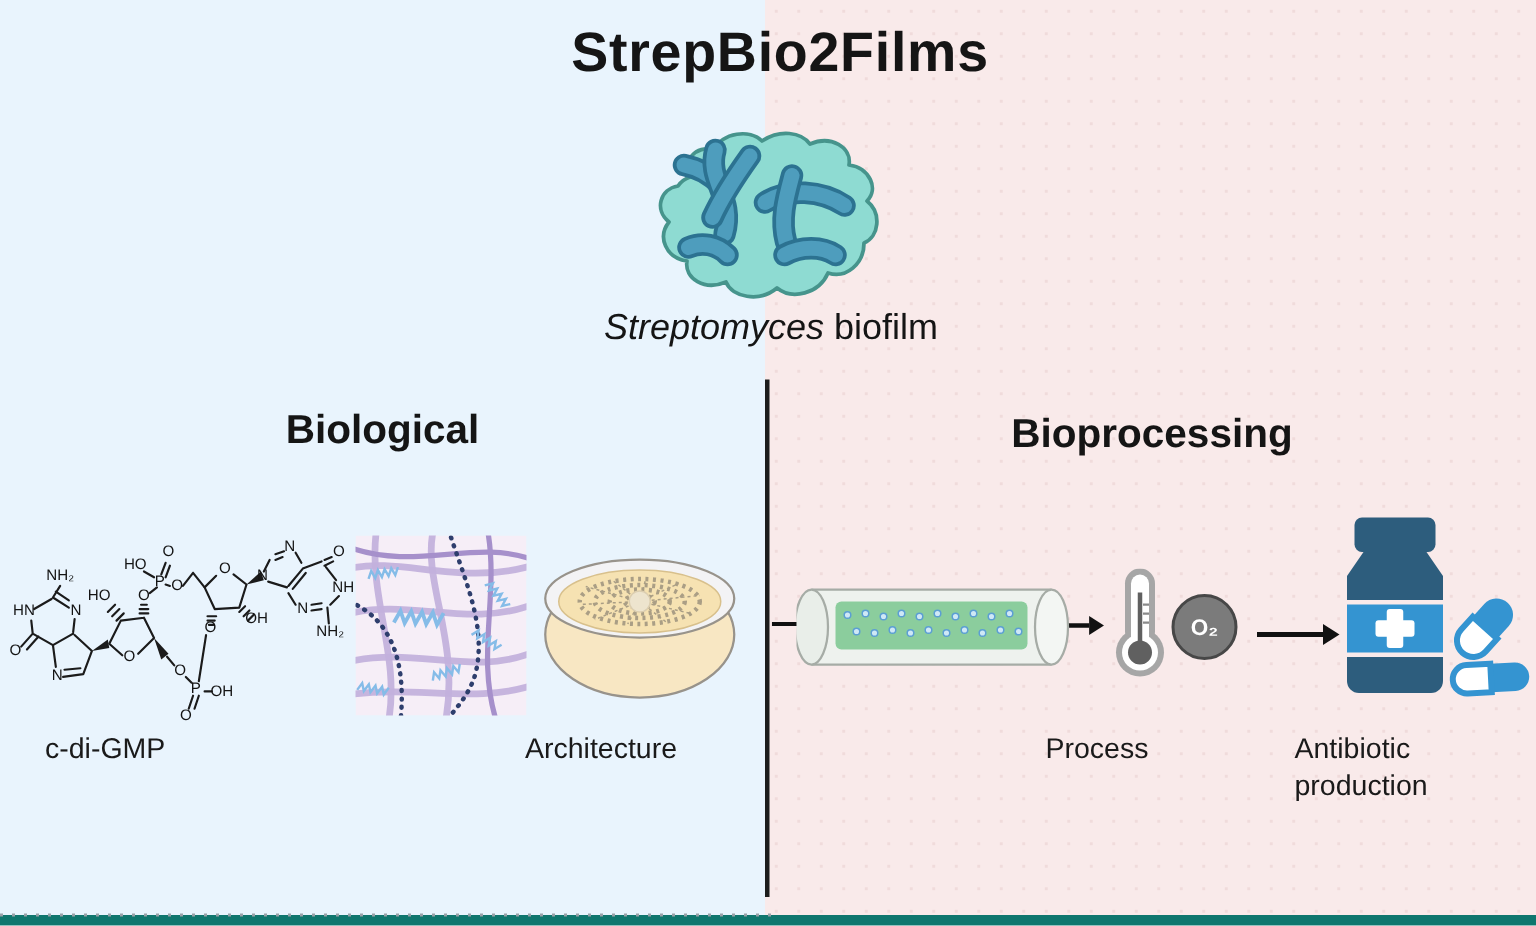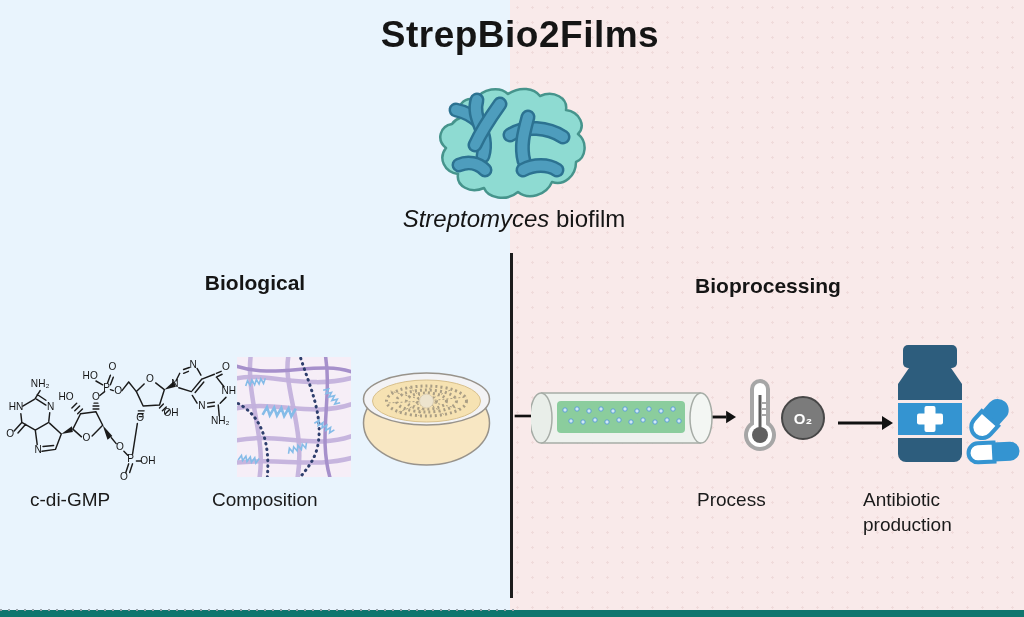--- a/index.html
+++ b/index.html
@@ -6,21 +6,21 @@
   .canvas{position:relative;width:1024px;height:617px;background:#0f766e;overflow:hidden;
           font-family:"Liberation Sans",sans-serif;color:#151515;}
   .panel{position:absolute;top:0;height:610px;}
   .panel-left{left:0;width:510px;background:var(--left-bg,#e9f4fd);}
   .panel-right{left:510px;width:514px;background:var(--right-bg,#f9eaea);
        background-image:radial-gradient(circle,#f0dbdb 1px,rgba(0,0,0,0) 1.3px);background-size:15px 15px;}
   .title{position:absolute;left:0;right:0;top:14px;text-align:center;font-size:37px;font-weight:bold;
          letter-spacing:.5px;transform:translateX(8px);}
   .subtitle{position:absolute;left:0;right:0;top:205px;text-align:center;font-size:24px;transform:translateX(2px);}
   .subtitle .it{font-style:italic;}
-  .heading{position:absolute;text-align:center;font-size:21px;font-weight:bold;}
+  .heading{position:absolute;text-align:center;font-size:27px;font-weight:bold;}
   .heading-bio{left:0;width:510px;top:271px;}
   .heading-proc{left:512px;width:512px;top:274px;}
   .divider{position:absolute;left:510px;top:253px;width:3px;height:345px;background:#1c1c1c;}
   .dotline{position:absolute;left:0;top:609px;width:517px;height:2px;
            background:repeating-linear-gradient(to right,#99a1a8 0 2px,rgba(0,0,0,0) 2px 8px);}
   .abs{position:absolute;}
   .lbl{position:absolute;width:160px;text-align:left;font-size:19px;line-height:25px;color:#1a1a1a;}
   
   .bond{stroke:#1b1b1b;stroke-width:1.5;fill:none;stroke-linecap:round;}
   .wedge{fill:#1b1b1b;stroke:none;}
@@ -265,21 +265,21 @@
       <path class="blight" d="M0,-11 h11.5 a11,11 0 0 1 0,22 h-11.5 z"></path>
       <path class="capOut" d="M0,-11 h-11.5 a11,11 0 0 0 0,22 h11.5 z"></path>
     </g>
     <g transform="translate(98,110) rotate(-3)">
       <path class="blight" d="M0,-9.5 h16 a9.5,9.5 0 0 1 0,19 h-16 z"></path>
       <path class="capOut" d="M0,-9.5 h-16 a9.5,9.5 0 0 0 0,19 h16 z"></path>
     </g>
   </svg>
 
   <div class="lbl" style="left:30px;top:487px">c-di-GMP</div>
-  <div class="lbl" style="left:212px;top:487px">Composition</div>
+  <div class="lbl" style="left:350px;top:487px">Architecture</div>
 
   <div class="lbl" style="left:697px;top:487px">
     <div>Process</div>
   </div>
   <div class="lbl" style="left:863px;top:487px">
     <div>Antibiotic</div>
     <div>production</div>
   </div>
 
 </div>

